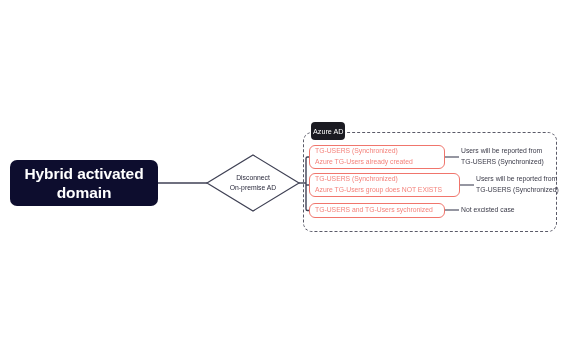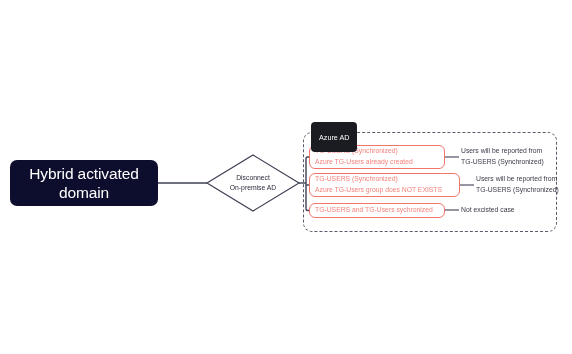--- a/index.html
+++ b/index.html
@@ -43,21 +43,21 @@
     background: #0d0d2e;
     border-radius: 7px;
     display: flex;
     align-items: center;
     justify-content: center;
     z-index: 3;
   }
   #root-node .root-label {
     color: #ffffff;
     font-size: 15.5px;
-    font-weight: normal;
+    font-weight: bold;
     line-height: 1.25;
     text-align: center;
     letter-spacing: -0.1px;
     padding: 0 10px;
   }
 
   
   #decision-diamond {
     position: absolute;
     left: 207px;
@@ -92,22 +92,22 @@
     height: 100px;
     border: 1.2px dashed #5a5a68;
     border-radius: 9px;
     box-sizing: border-box;
     z-index: 2;
   }
   #azure-group-tag {
     position: absolute;
     left: 311px;
     top: 122px;
-    height: 30px;
-    padding: 0 8px;
+    height: 18px;
+    padding: 0 2px;
     background: #1b1b22;
     border-radius: 4px;
     display: flex;
     align-items: center;
     z-index: 5;
   }
   #azure-group-tag .tag-label {
     color: #ffffff;
     font-size: 7.2px;
     white-space: nowrap;

